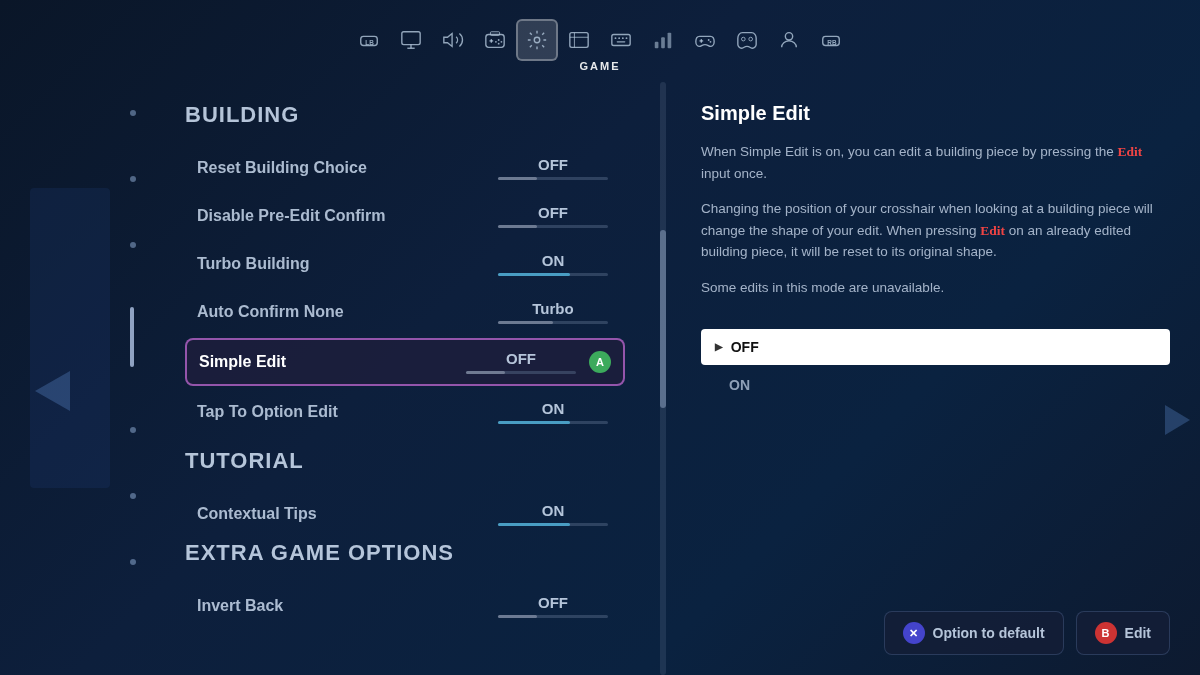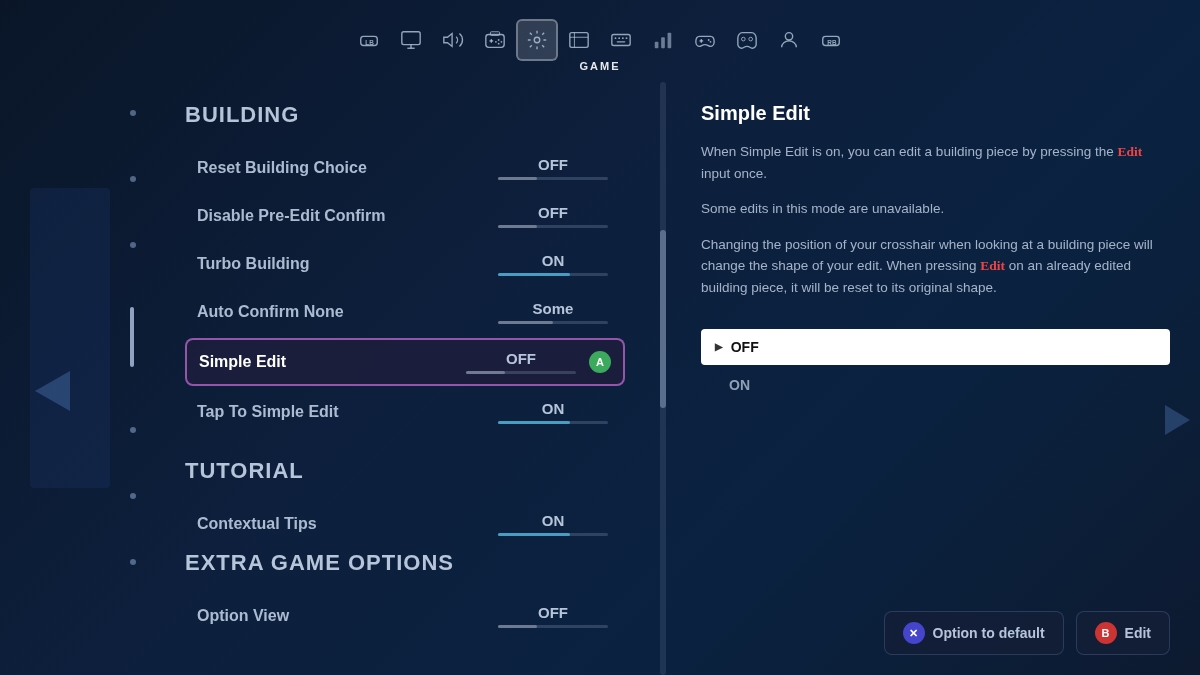--- a/index.html
+++ b/index.html
@@ -477,89 +477,89 @@
         <span class="setting-value">ON</span>
         <div class="slider-track">
             <div class="slider-fill on"></div>
           </div>
       </div>
     </div>
 
     <div class="setting-row">
       <span class="setting-name">Auto Confirm None</span>
       <div class="setting-value-wrap">
-        <span class="setting-value">Some</span>
+        <span class="setting-value">Turbo</span>
         <div class="slider-track">
             <div class="slider-fill none"></div>
           </div>
       </div>
     </div>
 
     <div class="setting-row active">
       <span class="setting-name">Simple Edit</span>
       <div class="active-row-right">
         <div class="setting-value-wrap">
           <span class="setting-value">OFF</span>
           <div class="slider-track">
               <div class="slider-fill off"></div>
             </div>
         </div>
         <div class="a-badge">A</div>
       </div>
     </div>
 
     <div class="setting-row">
-      <span class="setting-name">Tap To Simple Edit</span>
+      <span class="setting-name">Tap To Option Edit</span>
       <div class="setting-value-wrap">
         <span class="setting-value">ON</span>
         <div class="slider-track">
             <div class="slider-fill on"></div>
           </div>
       </div>
     </div>
 
-    <h2 class="section-title" style="margin-top:24px">TUTORIAL</h2>
+    <h2 class="section-title" style="margin-top:14px">TUTORIAL</h2>
 
     <div class="setting-row">
       <span class="setting-name">Contextual Tips</span>
       <div class="setting-value-wrap">
         <span class="setting-value">ON</span>
         <div class="slider-track">
             <div class="slider-fill on"></div>
           </div>
       </div>
     </div>
 
     <h2 class="section-title" style="margin-top:0">EXTRA GAME OPTIONS</h2>
 
     <div class="setting-row">
-      <span class="setting-name">Option View</span>
+      <span class="setting-name">Invert Back</span>
       <div class="setting-value-wrap">
         <span class="setting-value">OFF</span>
         <div class="slider-track">
             <div class="slider-fill off"></div>
           </div>
       </div>
     </div>
   </div>
 
   <div class="scroll-divider">
     <div class="scroll-thumb"></div>
   </div>
 
   <div class="info-panel">
     <h2 class="info-title">Simple Edit</h2>
     <p class="info-text">
       When Simple Edit is on, you can edit a building piece by pressing the <strong>Edit</strong> input once.
     </p>
     <p class="info-text">
-      Some edits in this mode are unavailable.
+      Changing the position of your crosshair when looking at a building piece will change the shape of your edit. When pressing <strong>Edit</strong> on an already edited building piece, it will be reset to its original shape.
     </p>
     <p class="info-text">
-      Changing the position of your crosshair when looking at a building piece will change the shape of your edit. When pressing <strong>Edit</strong> on an already edited building piece, it will be reset to its original shape.
+      Some edits in this mode are unavailable.
     </p>
 
     <div class="dropdown-container">
       <div class="dropdown-option selected">
         <span class="dropdown-arrow">▶</span>
         <span>OFF</span>
       </div>
       <div class="dropdown-option unselected">
         <span>ON</span>
       </div>

